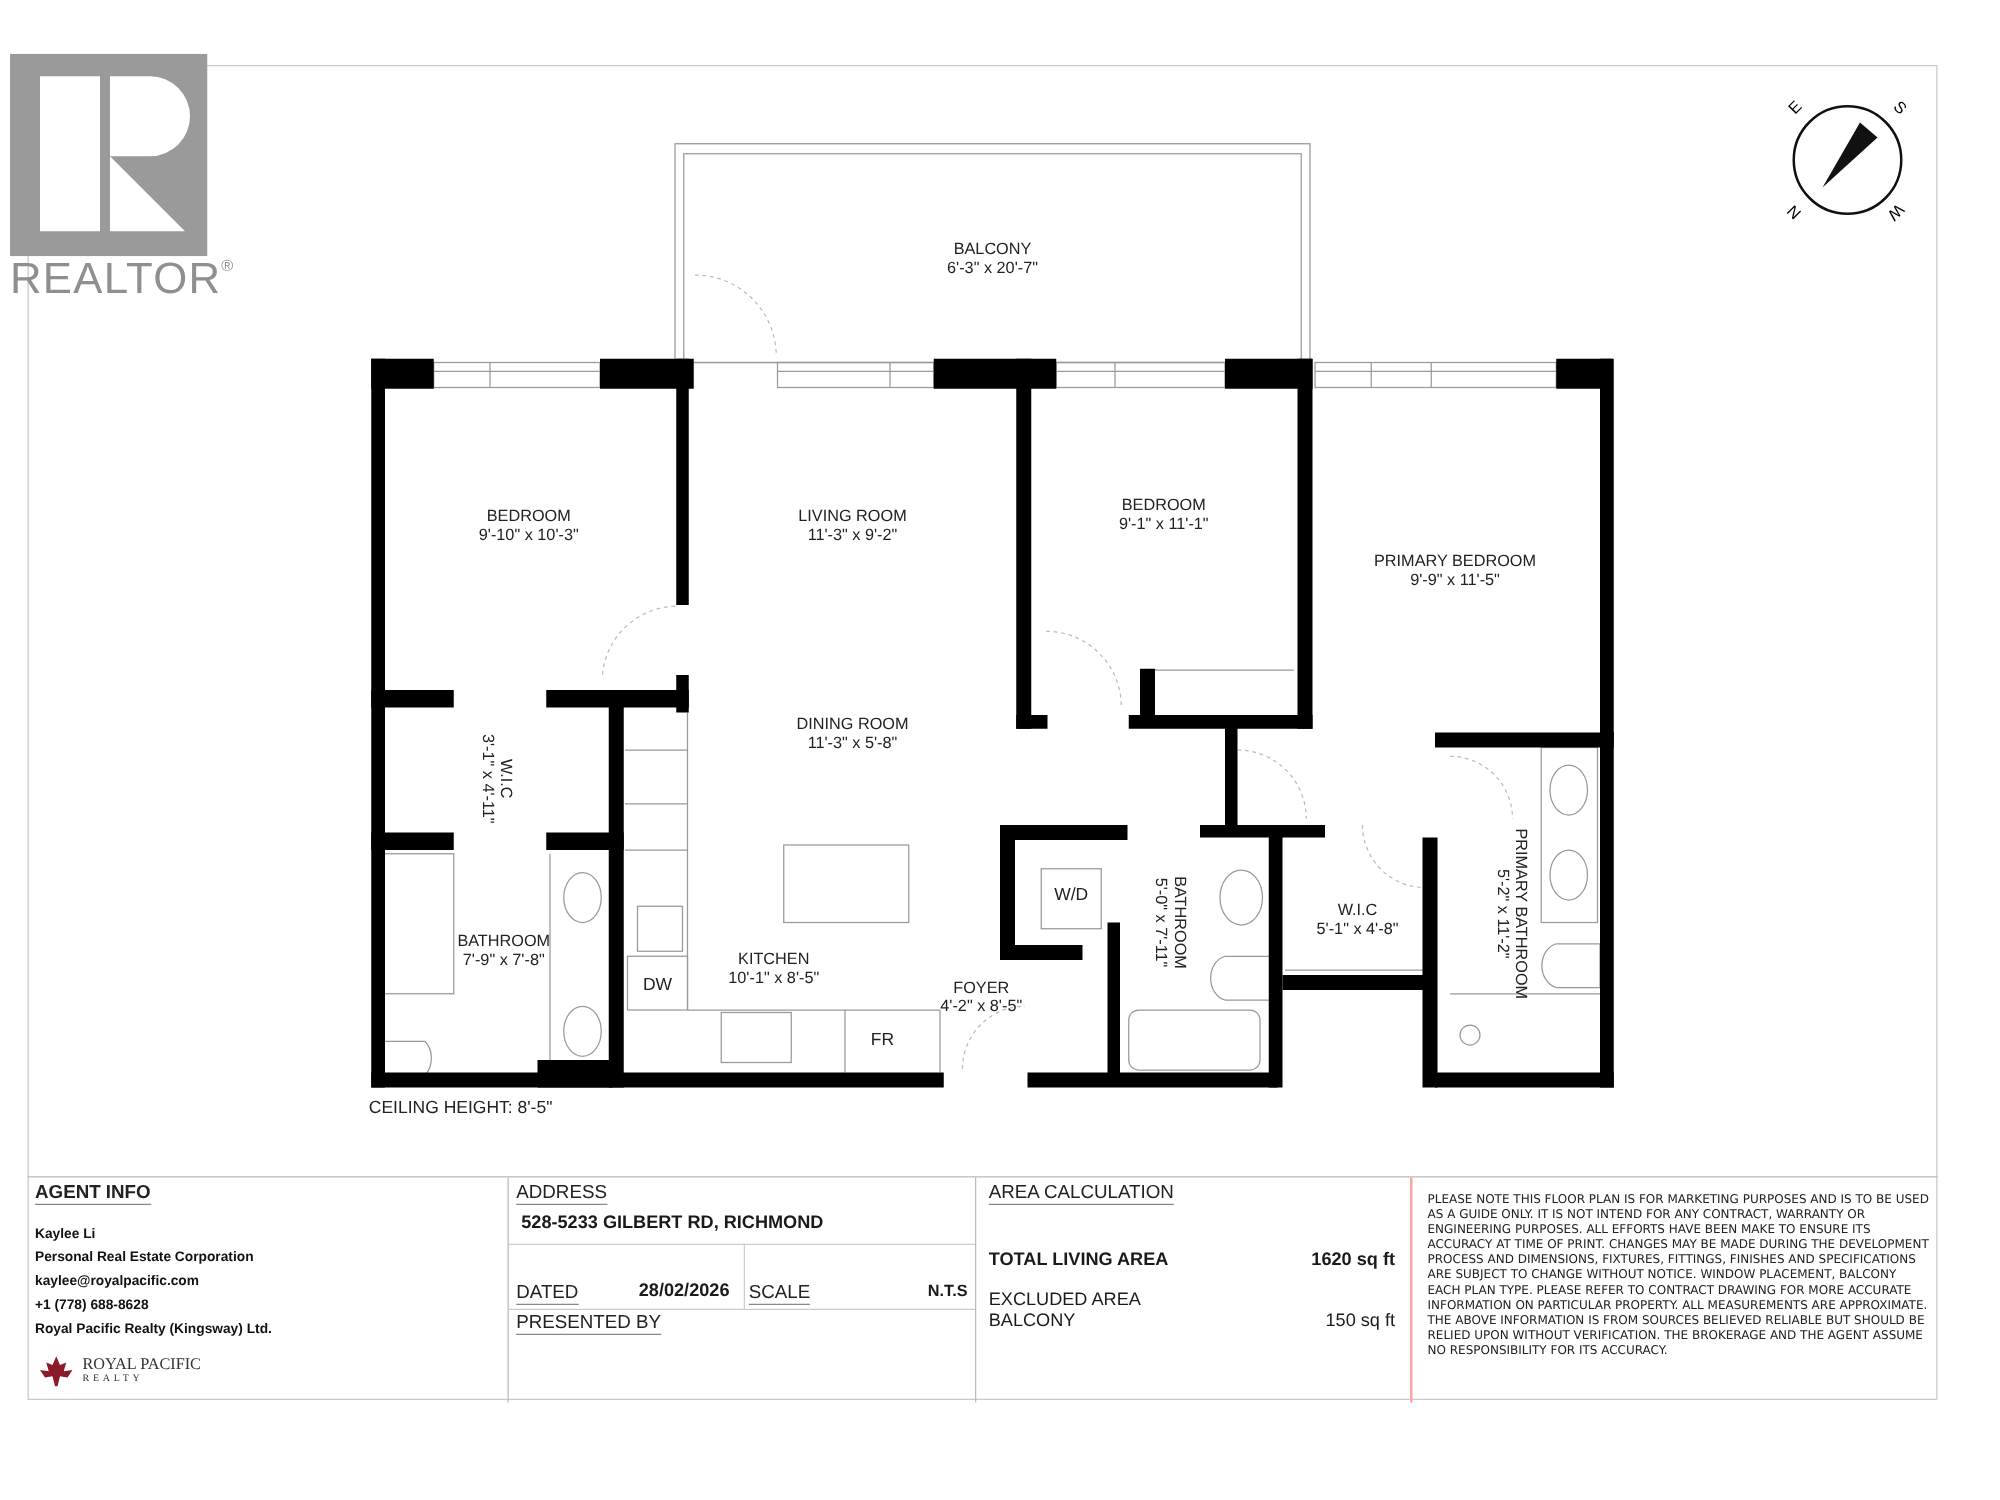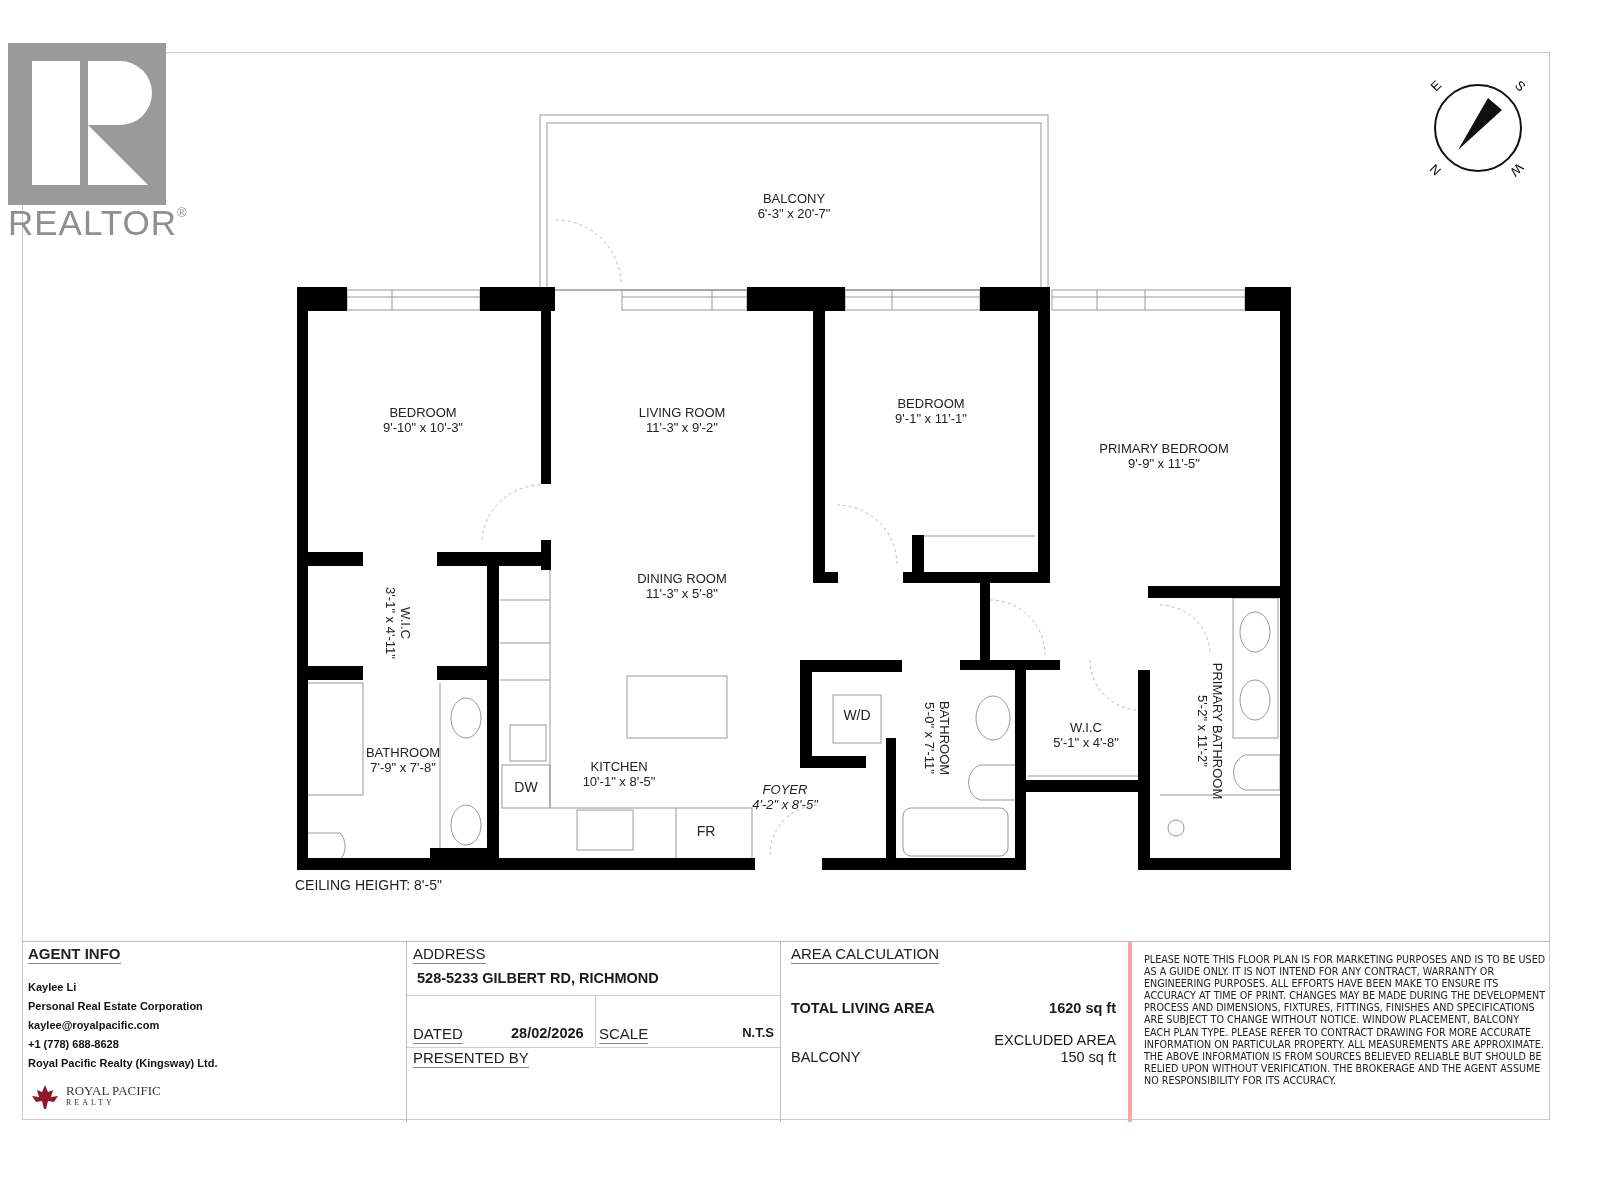--- a/index.html
+++ b/index.html
@@ -13,21 +13,21 @@
   .room-label{position:absolute;text-align:center;font-size:13px;line-height:15px;color:#222;white-space:nowrap;transform:translate(-50%,-50%);}
   .room-label.rot{transform:translate(-50%,-50%) rotate(90deg);}
   .appl{position:absolute;font-size:14px;color:#222;transform:translate(-50%,-50%);text-align:right;}
   .ceiling{position:absolute;left:295px;top:877px;font-size:14px;color:#222;}
   
   .footer{position:absolute;left:22px;top:941px;width:1528px;height:180px;border-top:1px solid #bbb;}
   .col{position:absolute;top:0;height:180px;box-sizing:border-box;}
   .col.agent{left:0;width:384px;}
   .col.addr{left:384px;width:374px;border-left:1px solid #bbb;}
   .col.area{left:758px;width:348px;border-left:1px solid #bbb;}
-  .col.note{left:1106px;width:422px;border-left:4px solid #fca5a5;}
+  .col.note{left:1106px;width:422px;border-left:2px solid #fca5a5;}
   .hdr{position:absolute;font-size:15px;color:#222;border-bottom:1px solid #888;line-height:18px;}
   .agent-lines{position:absolute;left:6px;top:36px;font-size:11px;font-weight:bold;line-height:19px;color:#111;}
   .rp-logo{position:absolute;left:6px;top:142px;display:flex;align-items:center;gap:4px;}
   .rp-text{font-family:"Liberation Serif",serif;color:#333;font-size:13px;line-height:12px;}
   .rp-text small{display:block;font-size:8px;letter-spacing:3px;}
   .addr-val{position:absolute;left:10px;top:28px;font-size:14.5px;font-weight:bold;}
   .hline{position:absolute;left:0;right:0;border-top:1px solid #ccc;}
   .vline{position:absolute;border-left:1px solid #ccc;}
   .dated-val{position:absolute;left:104px;top:83px;font-size:14.5px;font-weight:bold;}
   .scale-val{position:absolute;right:6px;top:83px;font-size:13px;font-weight:bold;}
@@ -203,21 +203,21 @@
     <div>11'-3" x 5'-8"</div>
   </div>
 <div class="room-label" style="left:403px;top:760px;">
     <div>BATHROOM</div>
     <div>7'-9" x 7'-8"</div>
   </div>
 <div class="room-label" style="left:619px;top:774px;">
     <div>KITCHEN</div>
     <div>10'-1" x 8'-5"</div>
   </div>
-<div class="room-label" style="left:785px;top:797px;font-style:italic;">
+<div class="room-label" style="left:785px;top:797px;">
     <div>FOYER</div>
     <div>4'-2" x 8'-5"</div>
   </div>
 <div class="room-label rot" style="left:937px;top:738px;">
     <div>BATHROOM</div>
     <div>5'-0" x 7'-11"</div>
   </div>
 <div class="room-label" style="left:1086px;top:735px;">
     <div>W.I.C</div>
     <div>5'-1" x 4'-8"</div>
@@ -263,21 +263,21 @@
     <div class="hline" style="top:105px;"></div>
     <div class="hdr" style="left:6px;top:107px;">PRESENTED BY</div>
   </div>
 
   <div class="col area">
     <div class="hdr" style="left:10px;top:3px;">AREA CALCULATION</div>
     <div class="area-row bold" style="top:58px;">
       <span>TOTAL LIVING AREA</span>
       <span>1620 sq ft</span>
     </div>
-    <div class="area-row" style="top:90px;justify-content:flex-end;">
+    <div class="area-row" style="top:90px;">
       <span>EXCLUDED AREA</span>
     </div>
     <div class="area-row" style="top:107px;">
       <span>BALCONY</span>
       <span>150 sq ft</span>
     </div>
   </div>
 
   <div class="col note">
     <div class="note-text">PLEASE NOTE THIS FLOOR PLAN IS FOR MARKETING PURPOSES AND IS TO BE USED AS A GUIDE ONLY. IT IS NOT INTEND FOR ANY CONTRACT, WARRANTY OR ENGINEERING PURPOSES. ALL EFFORTS HAVE BEEN MAKE TO ENSURE ITS ACCURACY AT TIME OF PRINT. CHANGES MAY BE MADE DURING THE DEVELOPMENT PROCESS AND DIMENSIONS, FIXTURES, FITTINGS, FINISHES AND SPECIFICATIONS ARE SUBJECT TO CHANGE WITHOUT NOTICE. WINDOW PLACEMENT, BALCONY EACH PLAN TYPE. PLEASE REFER TO CONTRACT DRAWING FOR MORE ACCURATE INFORMATION ON PARTICULAR PROPERTY. ALL MEASUREMENTS ARE APPROXIMATE. THE ABOVE INFORMATION IS FROM SOURCES BELIEVED RELIABLE BUT SHOULD BE RELIED UPON WITHOUT VERIFICATION. THE BROKERAGE AND THE AGENT ASSUME NO RESPONSIBILITY FOR ITS ACCURACY.</div>

